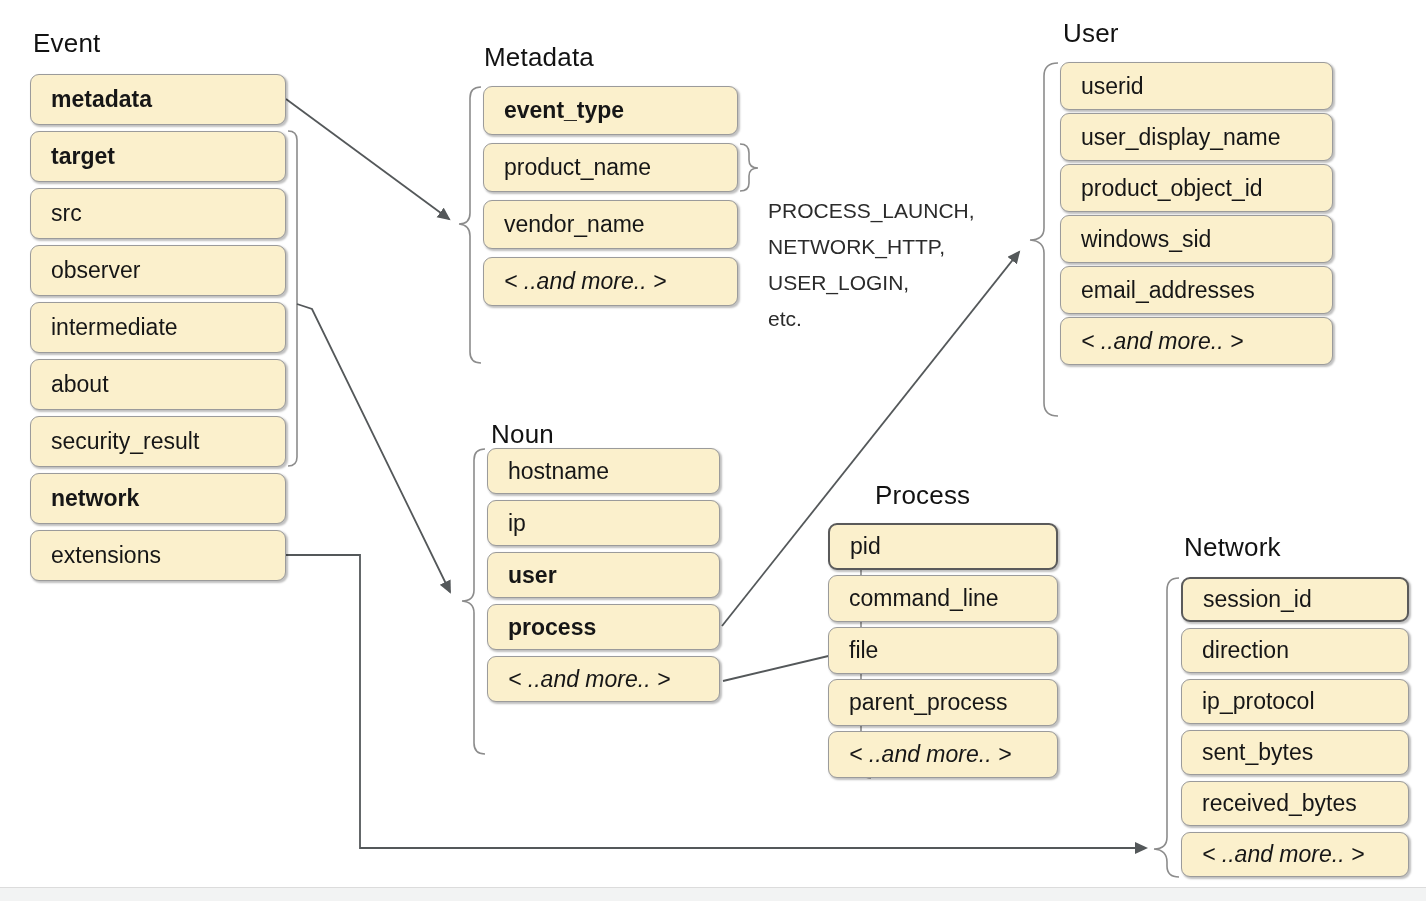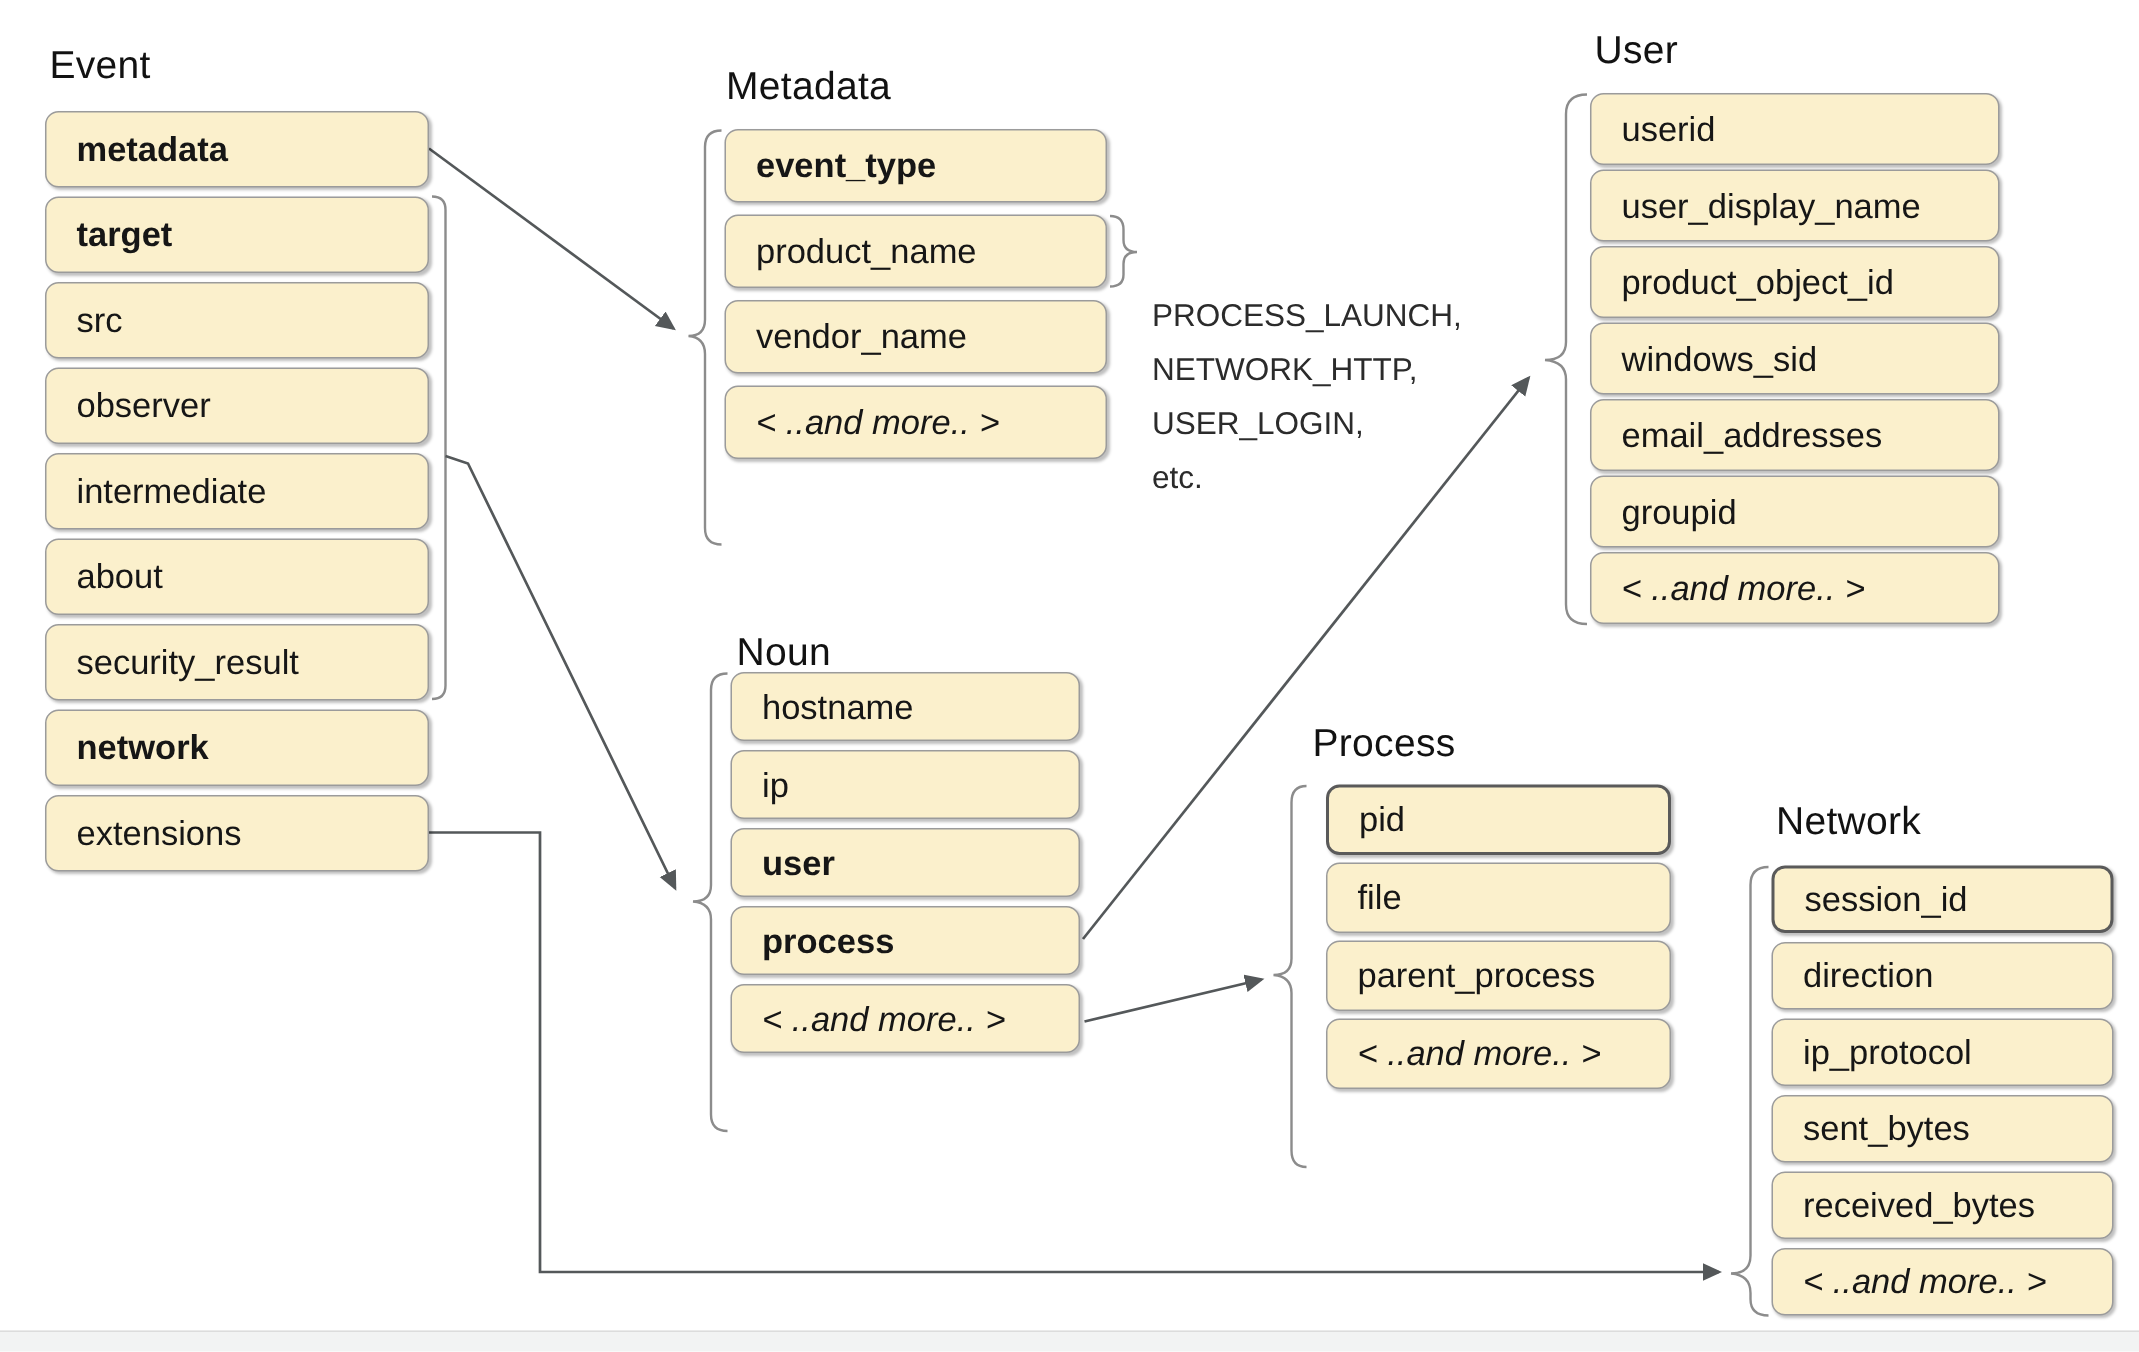--- a/index.html
+++ b/index.html
@@ -161,32 +161,32 @@
       </div>
     <div class="box">
         <span class="lbl">product_object_id</span>
       </div>
     <div class="box">
         <span class="lbl">windows_sid</span>
       </div>
     <div class="box">
         <span class="lbl">email_addresses</span>
       </div>
-    <div class="box">
-        <span class="lbl">groupid</span>
-      </div>
     <div class="box i">
         <span class="lbl">&lt; ..and more.. &gt;</span>
       </div>
   </div>
 
   <div class="gtitle" style="left:875px;top:480px">Process</div>
-  <div class="gboxes g4" style="left:884px;top:523px;width:230px">
+  <div class="gboxes g4" style="left:828px;top:523px;width:230px">
     <div class="box emph">
         <span class="lbl">pid</span>
+      </div>
+    <div class="box">
+        <span class="lbl">command_line</span>
       </div>
     <div class="box">
         <span class="lbl">file</span>
       </div>
     <div class="box">
         <span class="lbl">parent_process</span>
       </div>
     <div class="box i">
         <span class="lbl">&lt; ..and more.. &gt;</span>
       </div>

